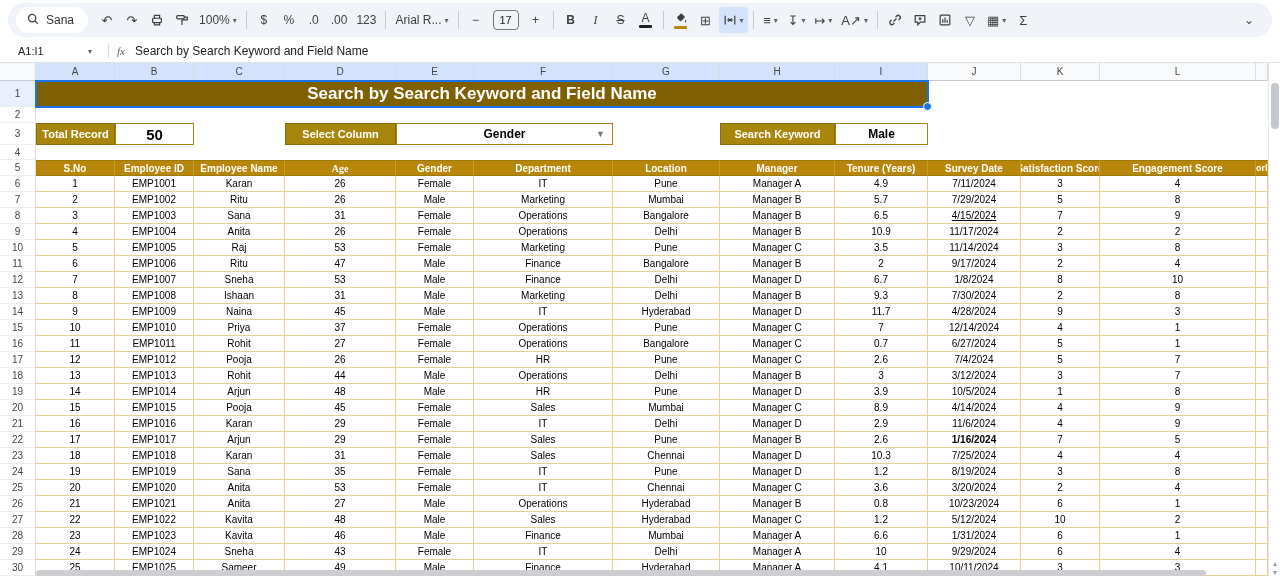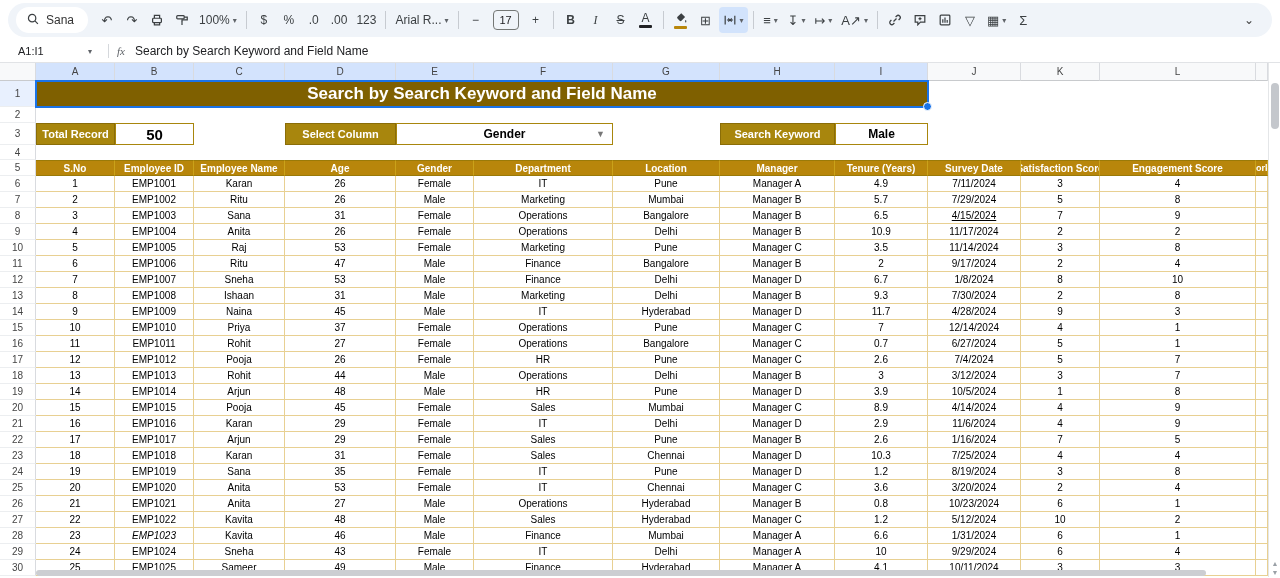--- a/index.html
+++ b/index.html
@@ -301,21 +301,21 @@
       </div>
       <div class="srow" style="height: 15px;">
         <div class="rnum">4</div>
         <div class="blankcell" style="width: 1232px;"></div>
       </div>
       <div class="srow" style="height: 16px;">
         <div class="rnum">5</div>
         <div class="thead-cell" style="width: 79px;">S.No</div>
         <div class="thead-cell" style="width: 79px;">Employee ID</div>
         <div class="thead-cell" style="width: 91px;">Employee Name</div>
-        <div class="thead-cell" style="width: 111px;">Age</div>
+        <div class="thead-cell" style="width: 111px; font-family: Liberation Serif, serif;">Age</div>
         <div class="thead-cell" style="width: 78px;">Gender</div>
         <div class="thead-cell" style="width: 139px;">Department</div>
         <div class="thead-cell" style="width: 107px;">Location</div>
         <div class="thead-cell" style="width: 115px;">Manager</div>
         <div class="thead-cell" style="width: 93px;">Tenure (Years)</div>
         <div class="thead-cell" style="width: 93px;">Survey Date</div>
         <div class="thead-cell" style="width: 79px;">Satisfaction Score</div>
         <div class="thead-cell" style="width: 156px;">Engagement Score</div>
         <div class="thead-cell" style="width: 12px; font-size: 9px; justify-content: flex-start;">ork-</div>
       </div>
@@ -579,21 +579,21 @@
         <div class="rnum">22</div>
         <div class="tcell" style="width: 79px;">17</div>
         <div class="tcell" style="width: 79px;">EMP1017</div>
         <div class="tcell" style="width: 91px;">Arjun</div>
         <div class="tcell" style="width: 111px;">29</div>
         <div class="tcell" style="width: 78px;">Female</div>
         <div class="tcell" style="width: 139px;">Sales</div>
         <div class="tcell" style="width: 107px;">Pune</div>
         <div class="tcell" style="width: 115px;">Manager B</div>
         <div class="tcell" style="width: 93px;">2.6</div>
-        <div class="tcell" style="width: 93px;">1/16/2024</div>
+        <div class="tcell" style="width: 93px; font-weight: bold;">1/16/2024</div>
         <div class="tcell" style="width: 79px;">7</div>
         <div class="tcell" style="width: 156px;">5</div>
         <div class="tcell" style="width: 12px;"></div>
       </div>
       <div class="srow" style="height: 16px;">
         <div class="rnum">23</div>
         <div class="tcell" style="width: 79px;">18</div>
         <div class="tcell" style="width: 79px;">EMP1018</div>
         <div class="tcell" style="width: 91px;">Karan</div>
         <div class="tcell" style="width: 111px;">31</div>
@@ -667,21 +667,21 @@
         <div class="tcell" style="width: 115px;">Manager C</div>
         <div class="tcell" style="width: 93px;">1.2</div>
         <div class="tcell" style="width: 93px;">5/12/2024</div>
         <div class="tcell" style="width: 79px;">10</div>
         <div class="tcell" style="width: 156px;">2</div>
         <div class="tcell" style="width: 12px;"></div>
       </div>
       <div class="srow" style="height: 16px; text-align: right;">
         <div class="rnum">28</div>
         <div class="tcell" style="width: 79px;">23</div>
-        <div class="tcell" style="width: 79px; font-style: italic;">EMP1023</div>
+        <div class="tcell" style="width: 79px;">EMP1023</div>
         <div class="tcell" style="width: 91px;">Kavita</div>
         <div class="tcell" style="width: 111px;">46</div>
         <div class="tcell" style="width: 78px;">Male</div>
         <div class="tcell" style="width: 139px;">Finance</div>
         <div class="tcell" style="width: 107px;">Mumbai</div>
         <div class="tcell" style="width: 115px;">Manager A</div>
         <div class="tcell" style="width: 93px;">6.6</div>
         <div class="tcell" style="width: 93px;">1/31/2024</div>
         <div class="tcell" style="width: 79px;">6</div>
         <div class="tcell" style="width: 156px;">1</div>

